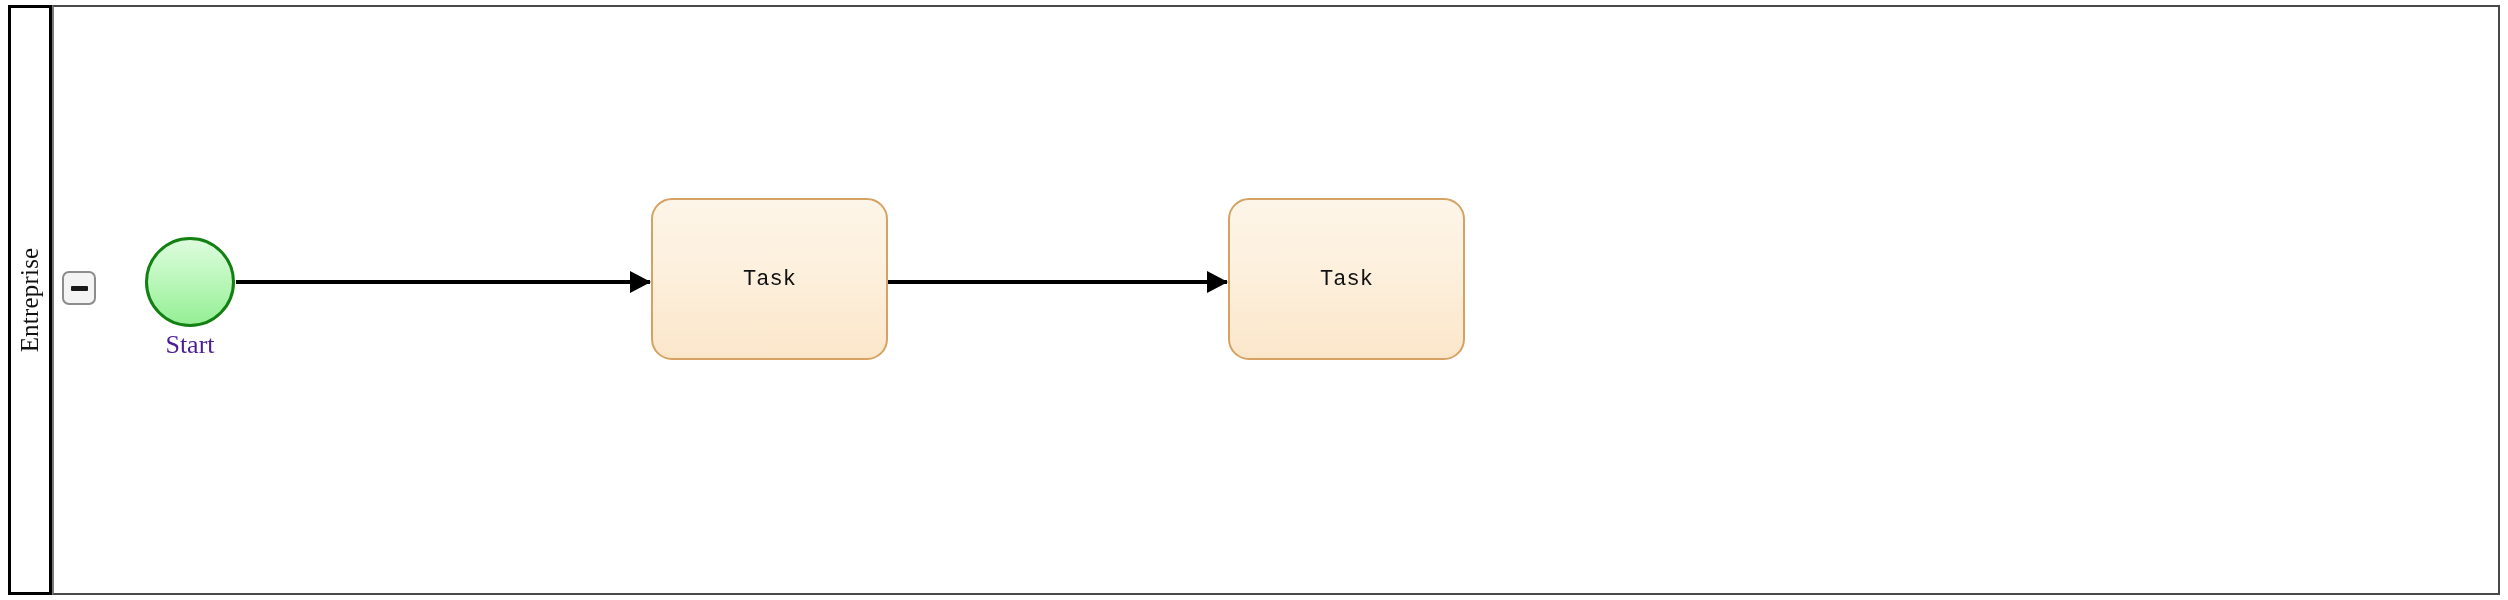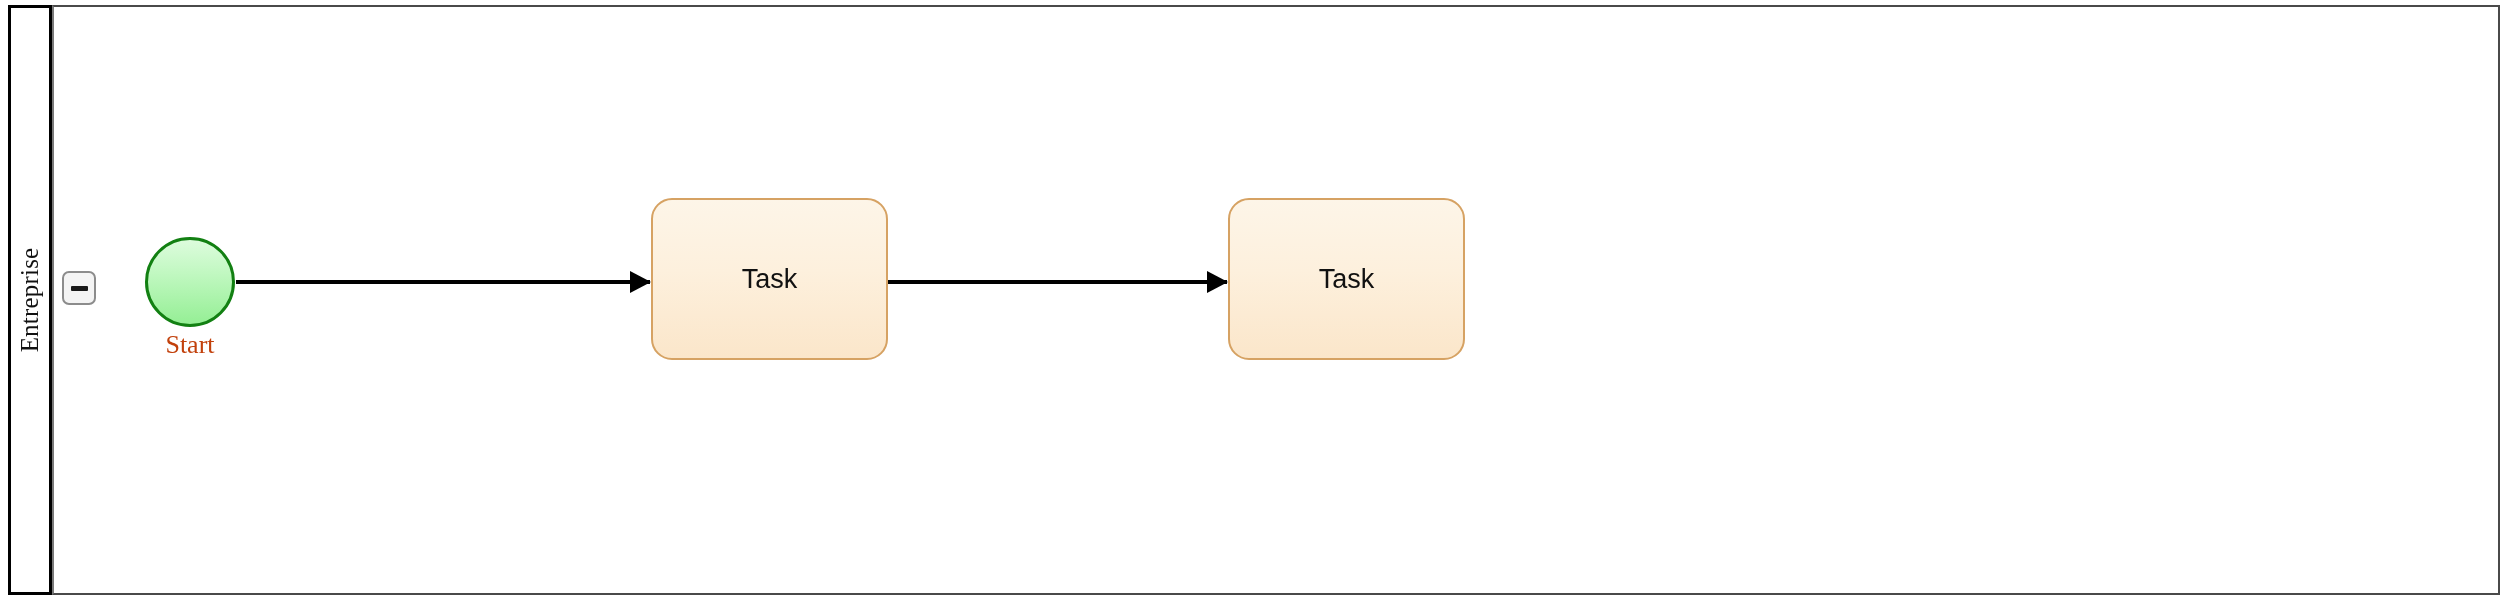--- a/index.html
+++ b/index.html
@@ -107,40 +107,40 @@
     background: linear-gradient(to bottom, #ddfcdd 0%, #c2f8c2 38%, #95ef95 100%);
   }
   .start-label {
     position: absolute;
     left: 105px;
     top: 330px;
     width: 170px;
     text-align: center;
     font-family: "Liberation Serif", "DejaVu Serif", serif;
     font-size: 26px;
-    color: #c2410c;
+    color: #4c1d95;
   }
 
   
   .task {
     position: absolute;
     top: 198px;
     width: 237px;
     height: 162px;
     box-sizing: border-box;
     border: 2px solid #d6a263;
     border-radius: 21px;
     background: linear-gradient(to bottom, #fdf5e8 0%, #fdf0dd 45%, #fbe6ca 100%);
     display: flex;
     align-items: center;
     justify-content: center;
   }
   .task-label {
-    font-family: Liberation Sans, sans-serif;
-    font-size: 27px;
+    font-family: Liberation Mono, monospace;
+    font-size: 22px;
     color: #111111;
   }
   #task-1 { left: 651px; }
   #task-2 { left: 1228px; }
 
   
   .flow {
     position: absolute;
     height: 4px;
     background: #000000;

